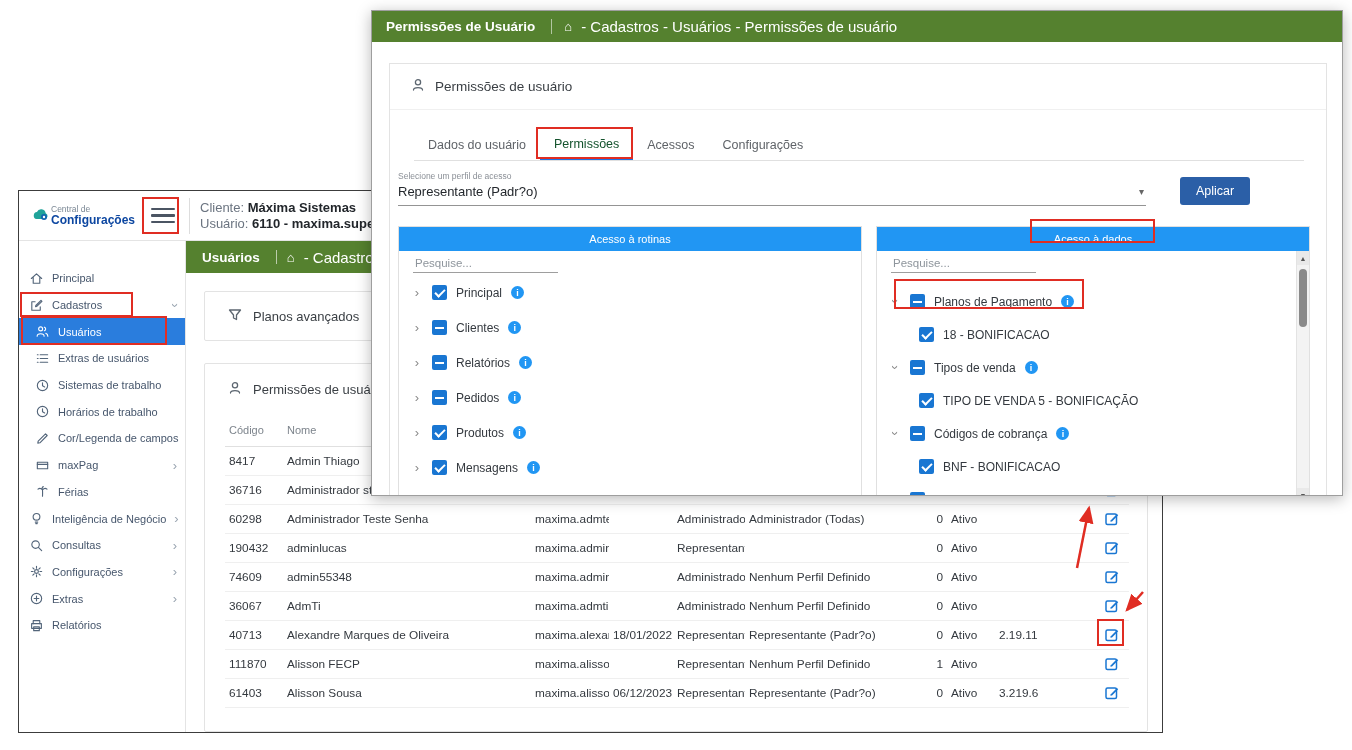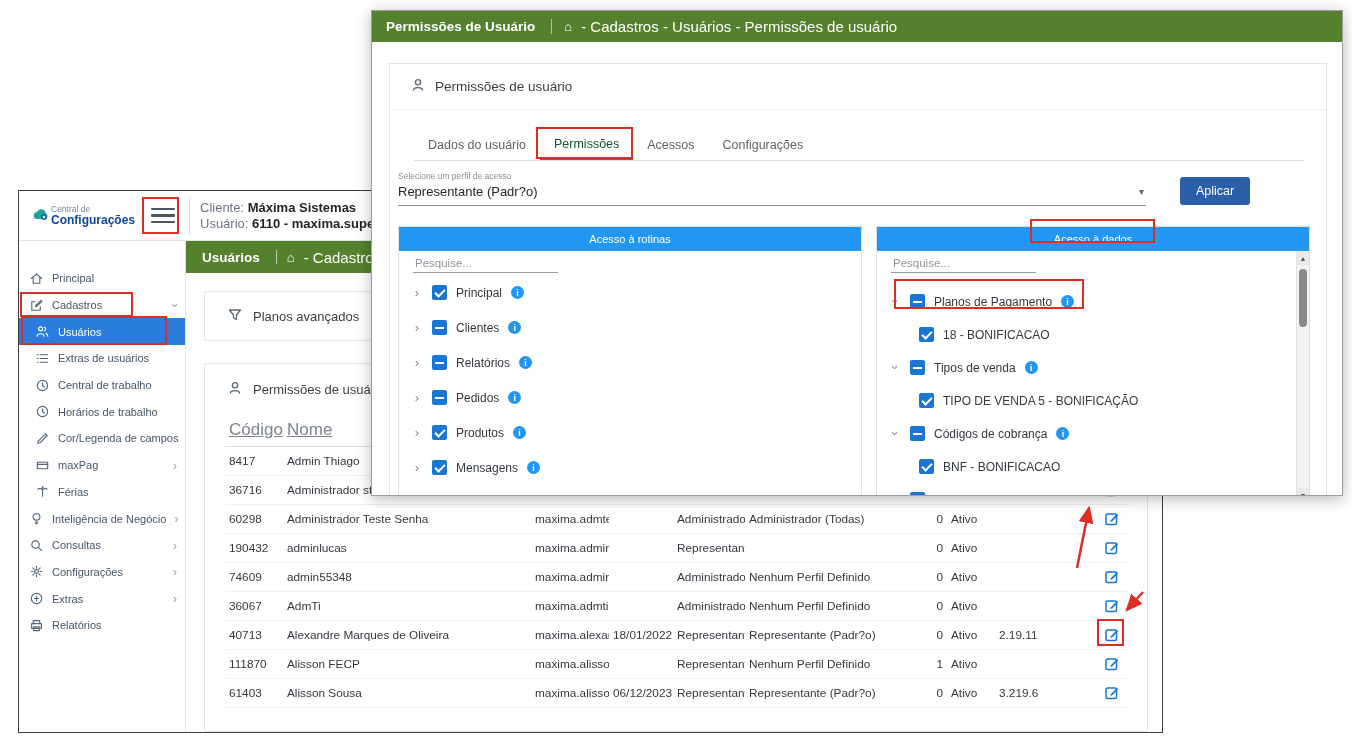--- a/index.html
+++ b/index.html
@@ -43,21 +43,21 @@
   .content { position:absolute; left:167px; top:82px; right:0; bottom:0; background:#fff; }
   .card { background:#fff; border:1px solid #e3e3e3; border-radius:2px; }
   .filters-card { position:absolute; left:18px; top:18px; width:944px; height:50px; display:flex; align-items:center; gap:10px; padding-left:22px; font-size:13px; color:#3a3f44; }
   .table-card { position:absolute; left:18px; top:90px; width:944px; bottom:0; overflow:hidden; }
   .card-title { height:50px; display:flex; align-items:center; gap:10px; padding-left:22px; font-size:13px; color:#3a3f44; }
   .gicon svg { width:16px; height:16px; }
   .gicon svg path, .gicon svg circle { stroke:#5c6670; fill:none; stroke-width:1.3; stroke-linecap:round; stroke-linejoin:round; }
 
   .tbl-wrap { margin:0 20px; }
   table { width:100%; border-collapse:collapse; table-layout:fixed; }
-  thead th { height:32px; font-weight:normal; color:#7d848c; font-size:17px; text-align:left; border-bottom:1px solid #e0e0e0; padding:0 4px;text-decoration:underline; }
+  thead th { height:32px; font-weight:normal; color:#7d848c; font-size:11px; text-align:left; border-bottom:1px solid #e0e0e0; padding:0 4px; }
   tbody td { height:29px; font-size:11.8px; color:#34393f; border-bottom:1px solid #efefef; padding:0 4px; white-space:nowrap; overflow:hidden; }
   td.num { text-align:right; }
   td.edit { text-align:center; }
   .edit-ic { width:16px; height:16px; vertical-align:middle; cursor:pointer; }
   .edit-ic rect { fill:none; stroke:#1976d2; stroke-width:1.5; }
   .edit-ic path { fill:#1976d2; }
 
   
   .overlay-window { position:absolute; left:371px; top:10px; width:972px; height:486px; background:#fff;
     border:1px solid #9e9e9e; box-shadow:0 3px 14px rgba(0,0,0,.28); z-index:10; overflow:hidden; }
@@ -182,21 +182,21 @@
         </span>
       <span>Extras de usuários</span>
     </div>
     <div class="side-item sub">
       <span class="sicon">
           <svg viewBox="0 0 16 16">
             <circle cx="8" cy="8" r="5.5"></circle>
             <path d="M8 5 V8.3 L10.3 9.6"></path>
           </svg>
         </span>
-      <span>Central de trabalho</span>
+      <span>Sistemas de trabalho</span>
     </div>
     <div class="side-item sub">
       <span class="sicon">
           <svg viewBox="0 0 16 16">
             <circle cx="8" cy="8" r="5.5"></circle>
             <path d="M8 5 V8.3 L10.3 9.6"></path>
           </svg>
         </span>
       <span>Horários de trabalho</span>
     </div>

